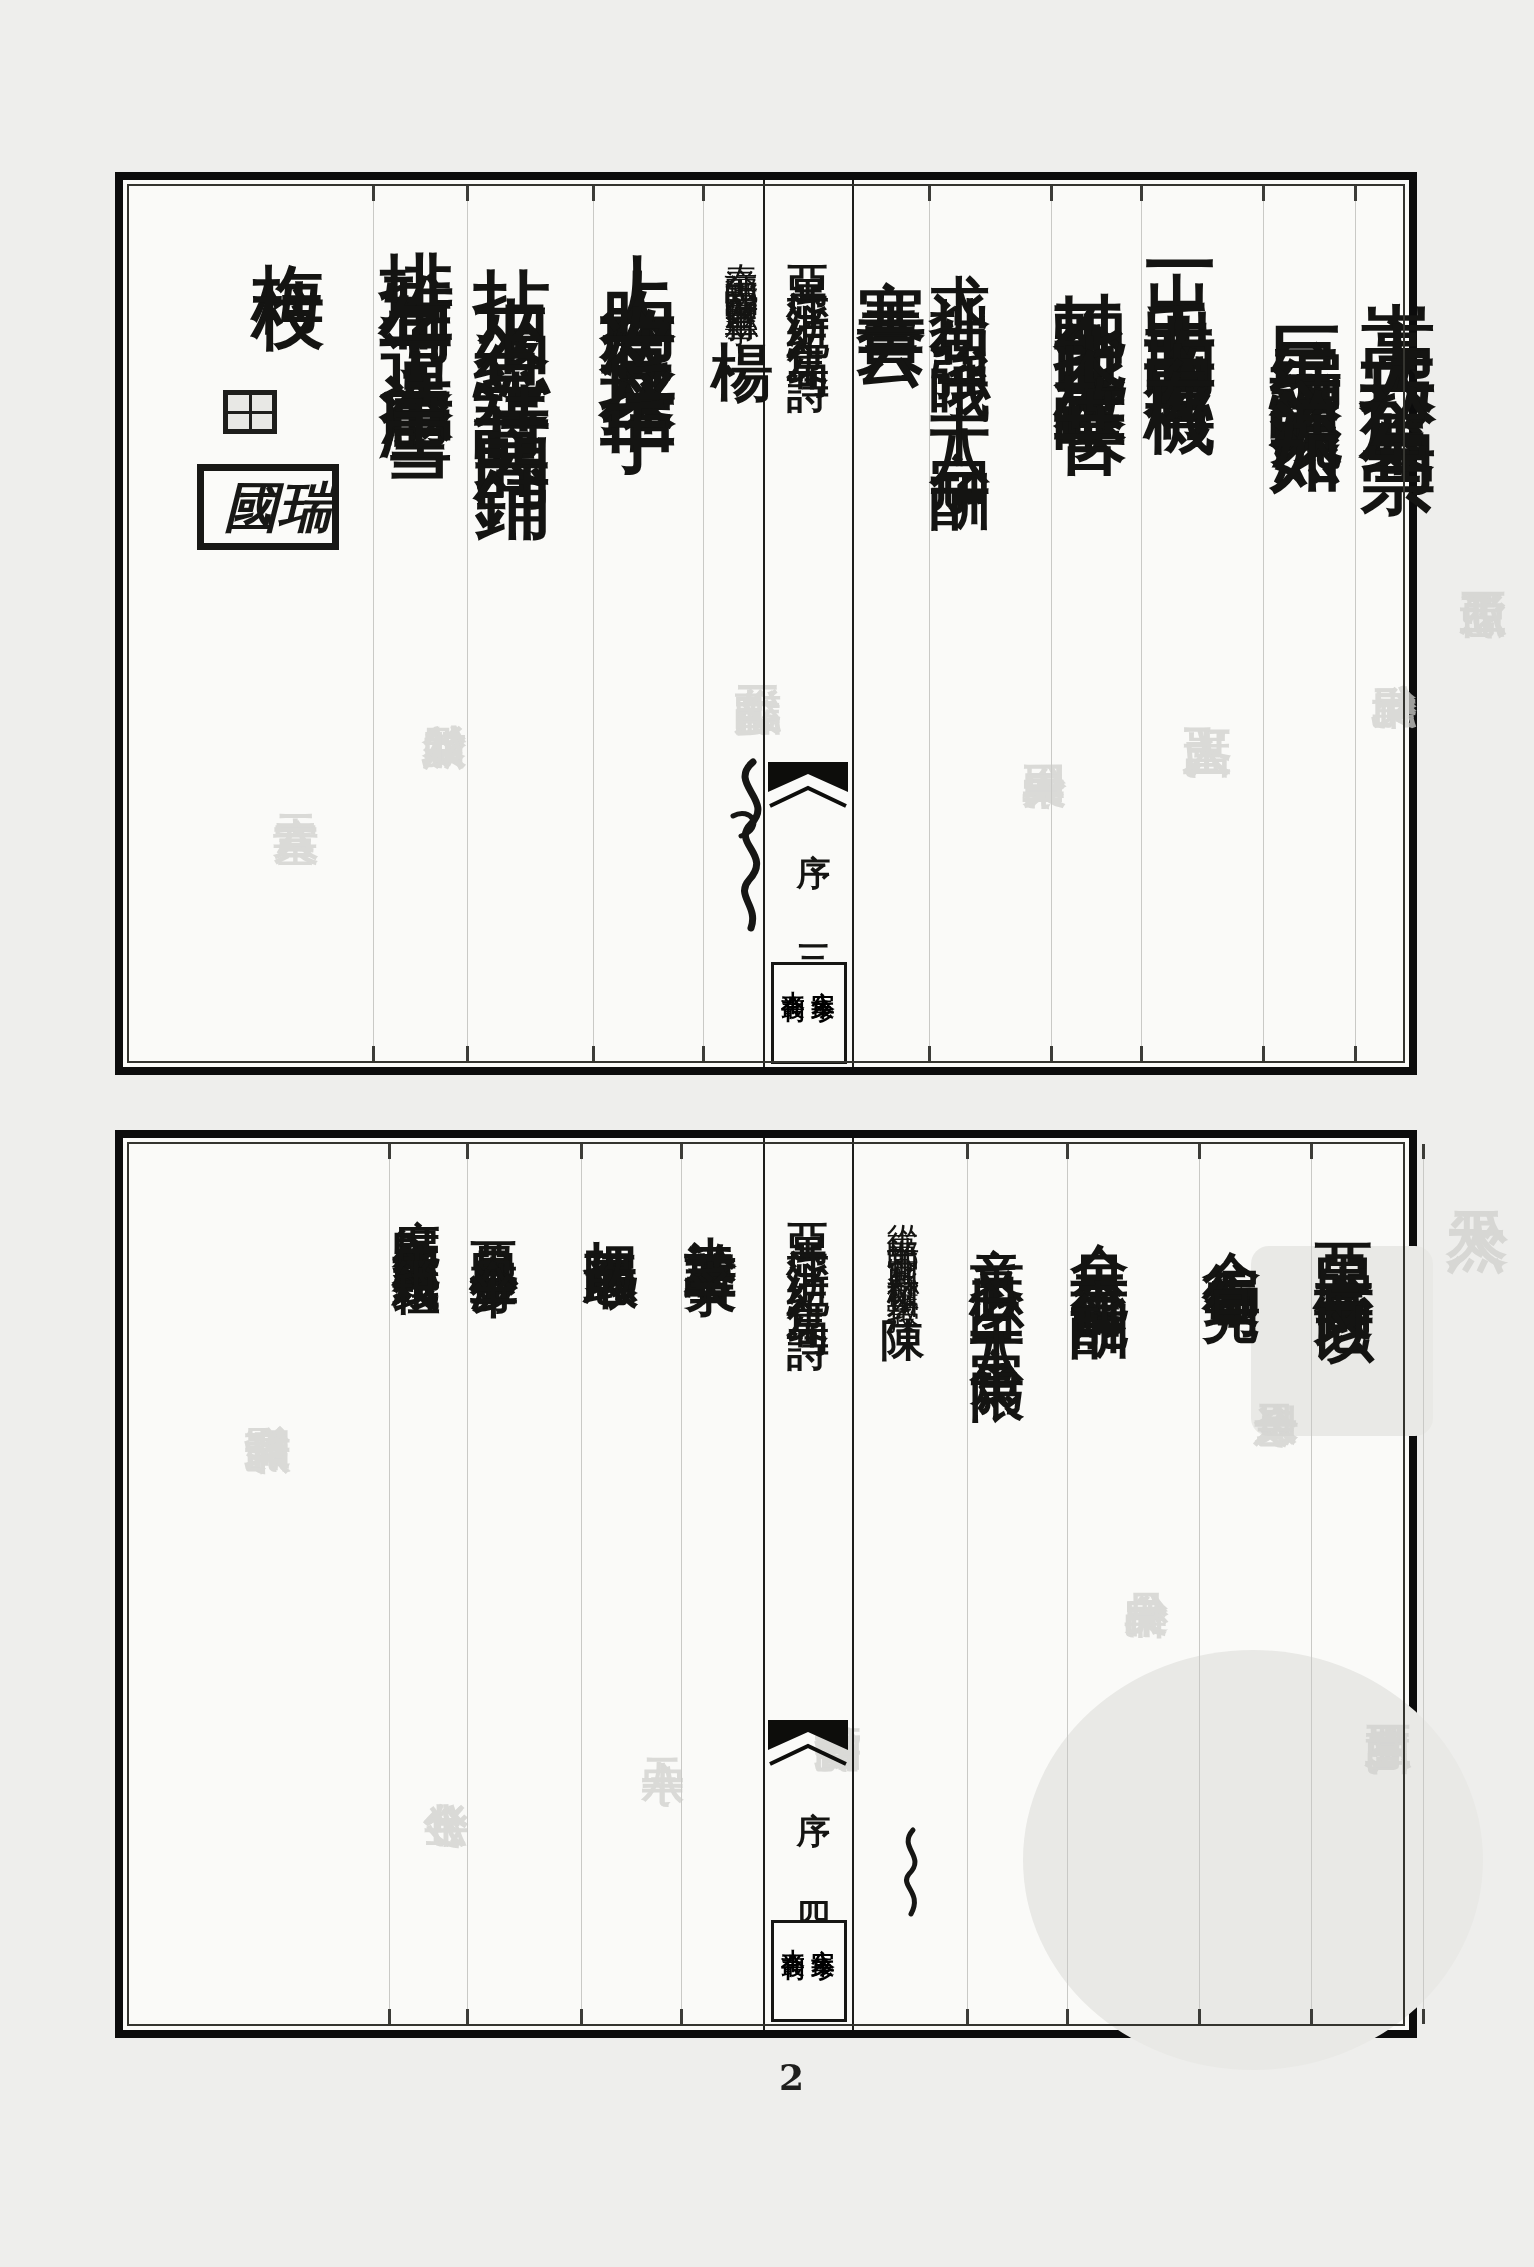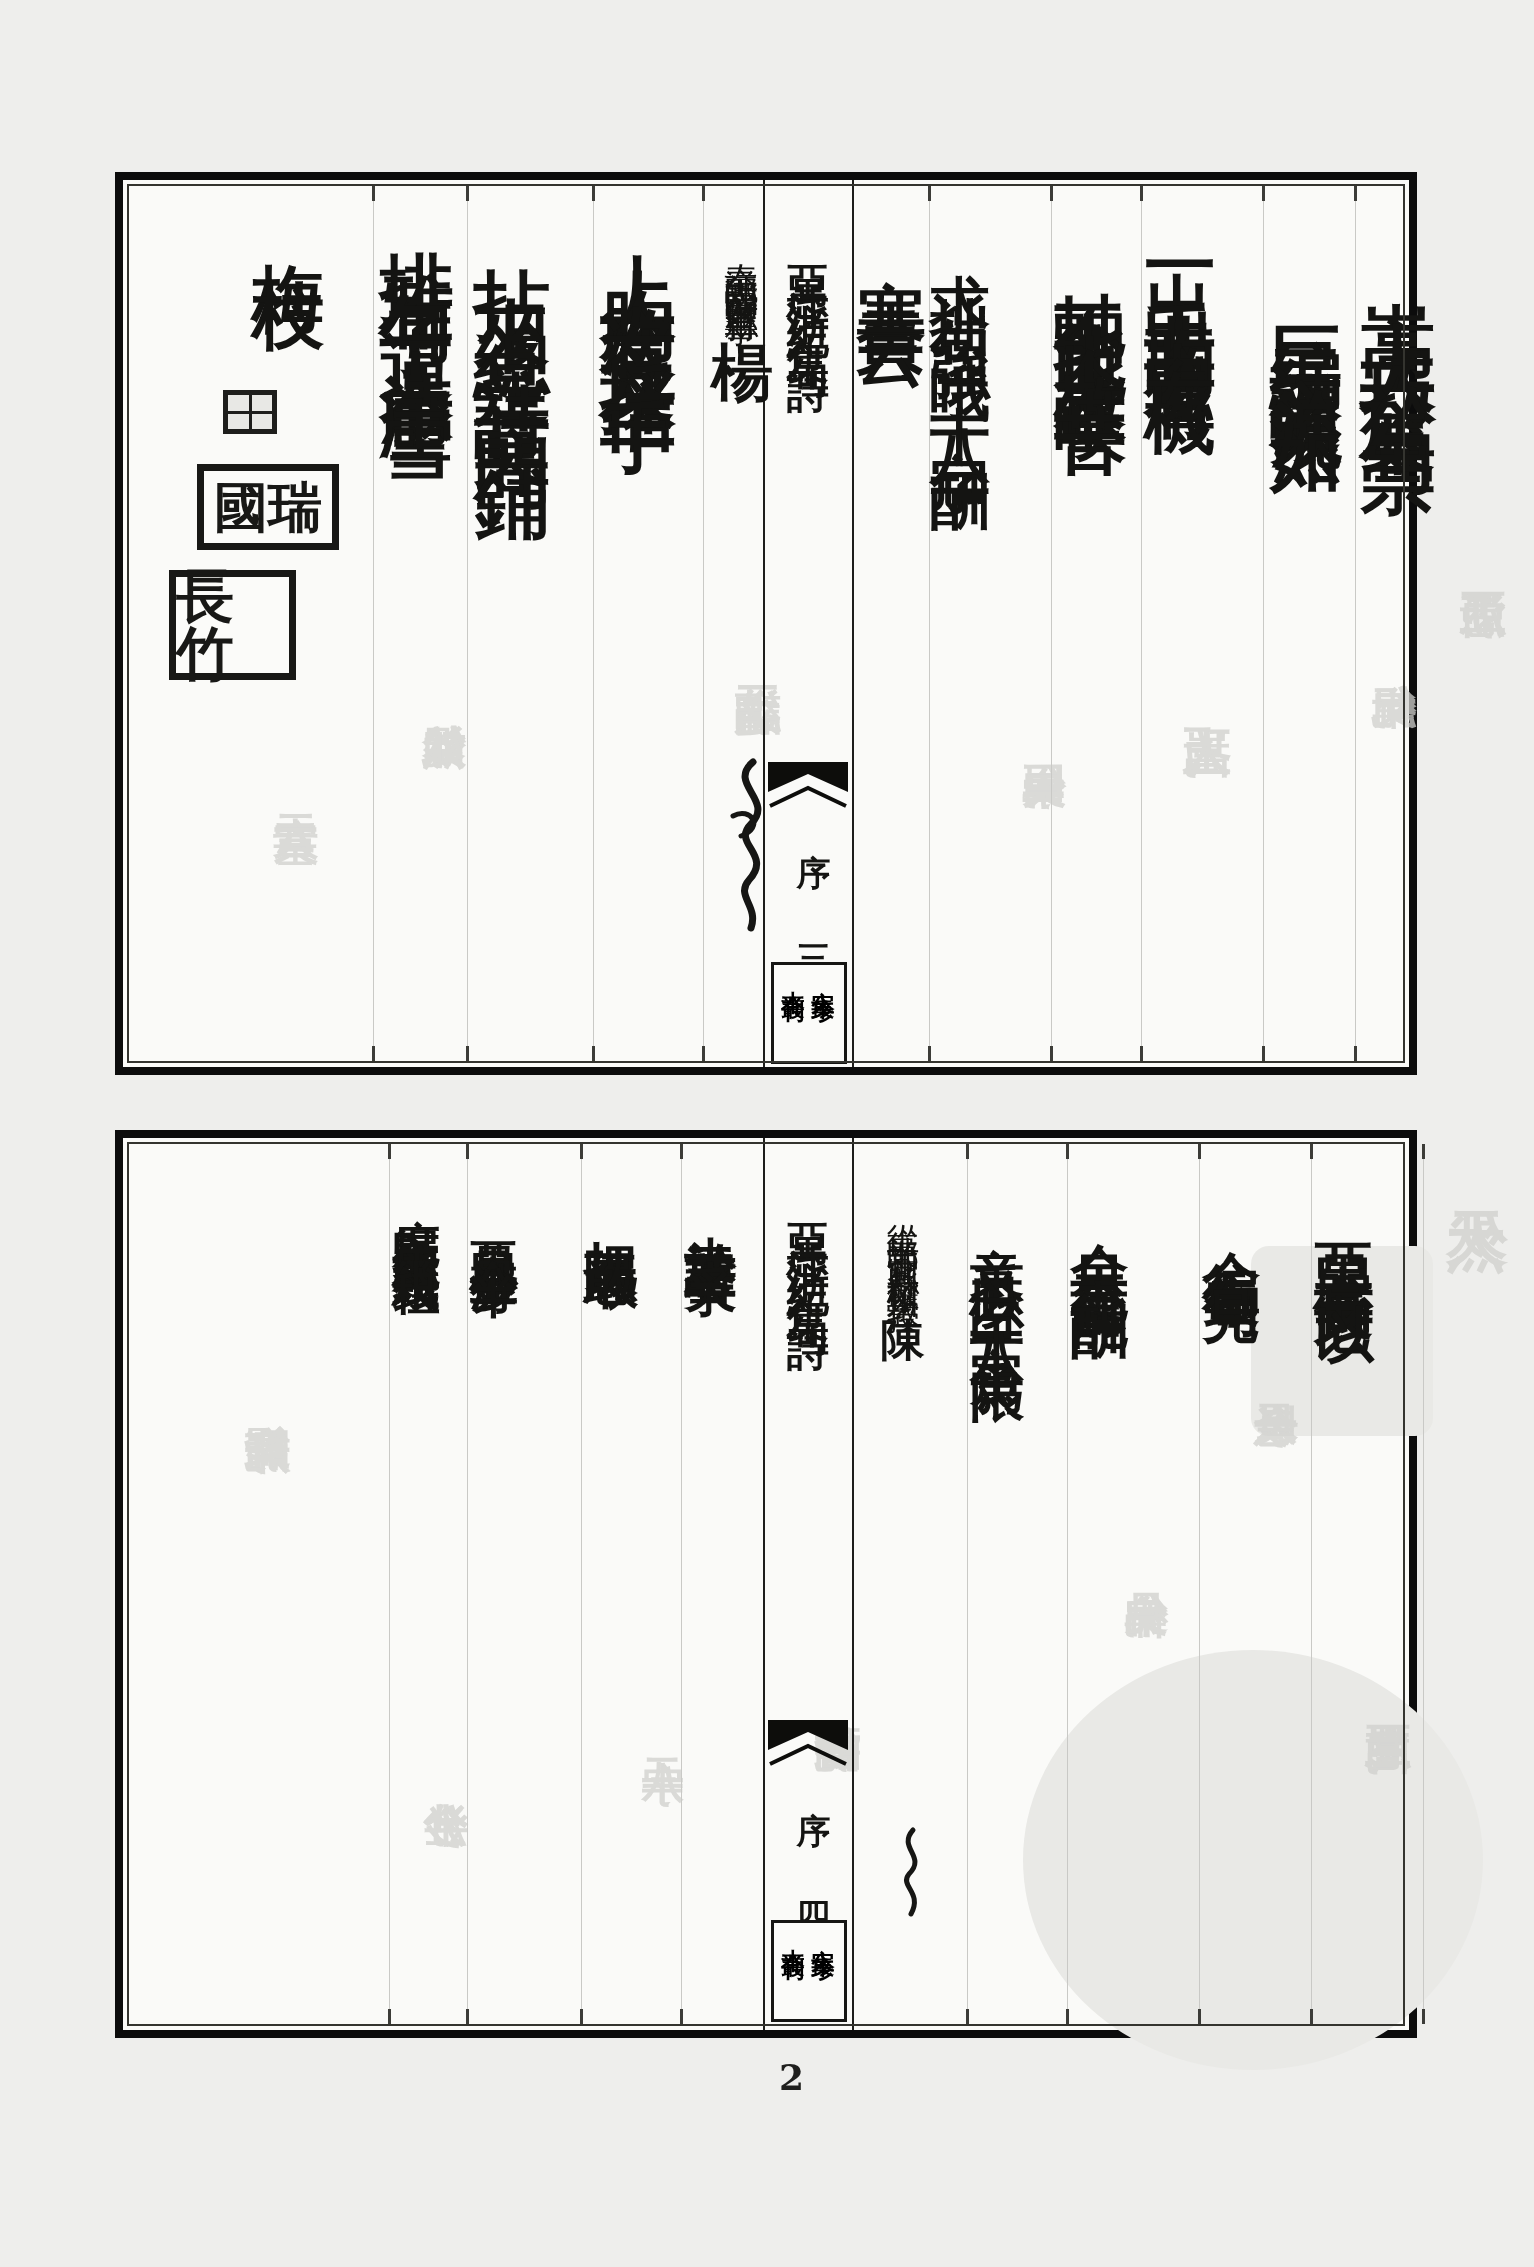--- a/index.html
+++ b/index.html
@@ -31,22 +31,22 @@
   .sep::after{content:"";position:absolute;bottom:-8px;left:-1px;width:3px;height:15px;background:#3c3c38;}
   .fishtail{position:absolute;z-index:3;}
   .series-box{
     position:absolute;border:3px solid #161614;background:#fbfbf9;
     display:flex;flex-direction:row-reverse;justify-content:center;gap:7px;
     padding-top:7px;box-sizing:border-box;z-index:3;
   }
   .mini{writing-mode:vertical-rl;text-orientation:upright;font-size:23px;font-weight:700;line-height:1;letter-spacing:5px;color:#16161​4;}
   .seal{
     position:absolute;border:7px solid #181816;background:rgba(250,250,248,.88);
-    display:flex;flex-direction:row-reverse;align-items:center;justify-content:center;
-    z-index:4;box-sizing:border-box;
+    display:flex;flex-direction:row-reverse;align-items:center;
+    z-index:4;box-sizing:border-box;font-style:italic;
   }
   .seal span{font-weight:700;color:#181816;line-height:1;}
   .seal-small{
     position:absolute;background:#1e1e1c;z-index:4;box-sizing:border-box;
     display:grid;grid-template-columns:1fr 1fr;grid-template-rows:1fr 1fr;gap:3px;padding:5px;
   }
   .seal-small i{background:#e8e8e5;display:block;}
   .watermark{position:absolute;background:#e9e9e6;z-index:0;}
   .flourish{position:absolute;z-index:3;}
   #page-number{position:absolute;left:779px;top:2056px;font-size:36px;font-weight:700;color:#1f1f1d;z-index:2;}
@@ -110,23 +110,20 @@
 
   <div class="seal-small" style="left:100px;top:210px;width:54px;height:44px;">
     <i></i>
       <i></i>
       <i></i>
       <i></i>
   </div>
   <div class="seal" style="left:74px;top:284px;width:142px;height:86px;">
     <span style="font-size:54px;">國瑞</span>
   </div>
-  <div class="seal" style="left:46px;top:390px;width:127px;height:110px;">
-    <span style="font-size:58px;">長竹</span>
-  </div>
 </div>
 
 <div id="bottom-panel" class="panel">
   <div class="inner-line"></div>
 
   <div class="watermark" style="left:900px;top:512px;width:460px;height:420px;border-radius:50%;"></div>
   <div class="watermark" style="left:1128px;top:108px;width:182px;height:190px;border-radius:18px;"></div>
 
   <div class="ghost" style="left:1322px;top:24px;font-size:62px;">天然</div>
   <div class="ghost" style="left:1240px;top:550px;font-size:46px;">亞愚嵩高</div>

